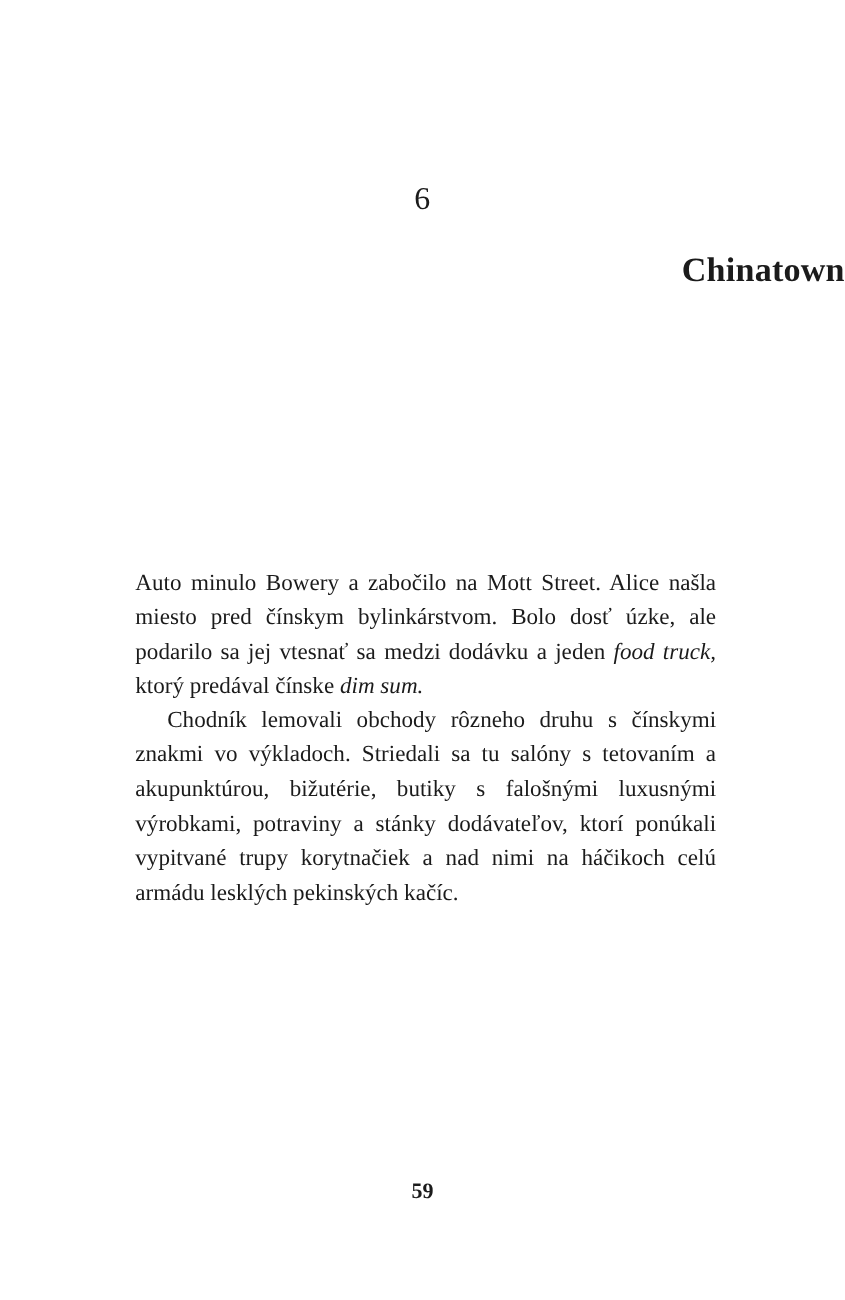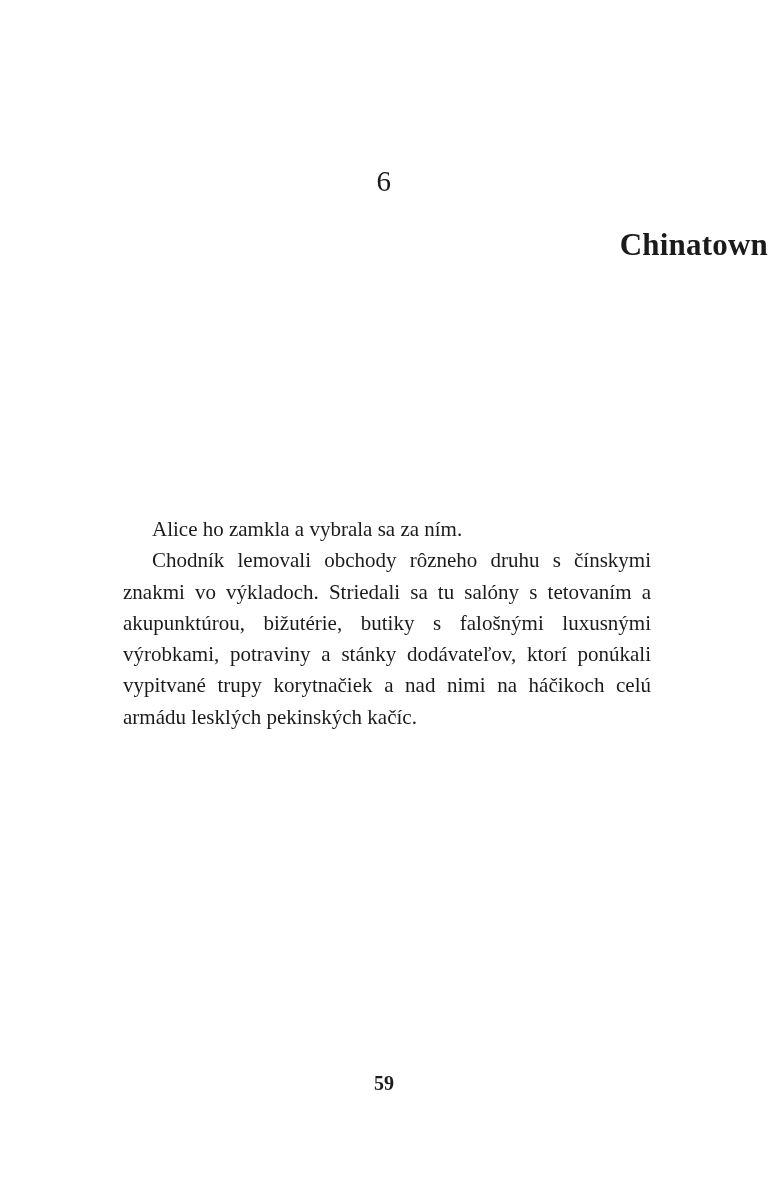--- a/index.html
+++ b/index.html
@@ -82,21 +82,21 @@
 <body>
 
 <div class="page">
 
   <header class="chapter-header">
     <div class="chapter-number">6</div>
     <h1 class="chapter-title">Chinatown</h1>
   </header>
 
   <main class="text-block" id="text-block">
-      <p class="para indent"><span>Alice ho zamkla a vybrala sa za ním.</span></p>
+      <p class="para"><span>Auto minulo Bowery a zabočilo na Mott Street. Alice na­šla miesto pred čínskym bylinkárstvom. Bolo dosť úzke, ale podarilo sa jej vtesnať sa medzi dodávku a jeden </span><em>food truck,</em><span> ktorý predával čínske </span><em>dim sum.</em></p>
       <p class="para indent"><span>Chodník lemovali obchody rôzneho druhu s čínskymi znakmi vo výkladoch. Striedali sa tu salóny s tetovaním a akupunktúrou, bižutérie, butiky s falošnými luxusnými výrobkami, potraviny a stánky dodávateľov, ktorí ponú­kali vypitvané trupy korytnačiek a nad nimi na háčikoch celú armádu lesklých pekinských kačíc.</span></p>
     </main>
 
   <footer class="page-footer">
     <span class="page-number">59</span>
   </footer>
 
 </div>
 
 </body></html>

